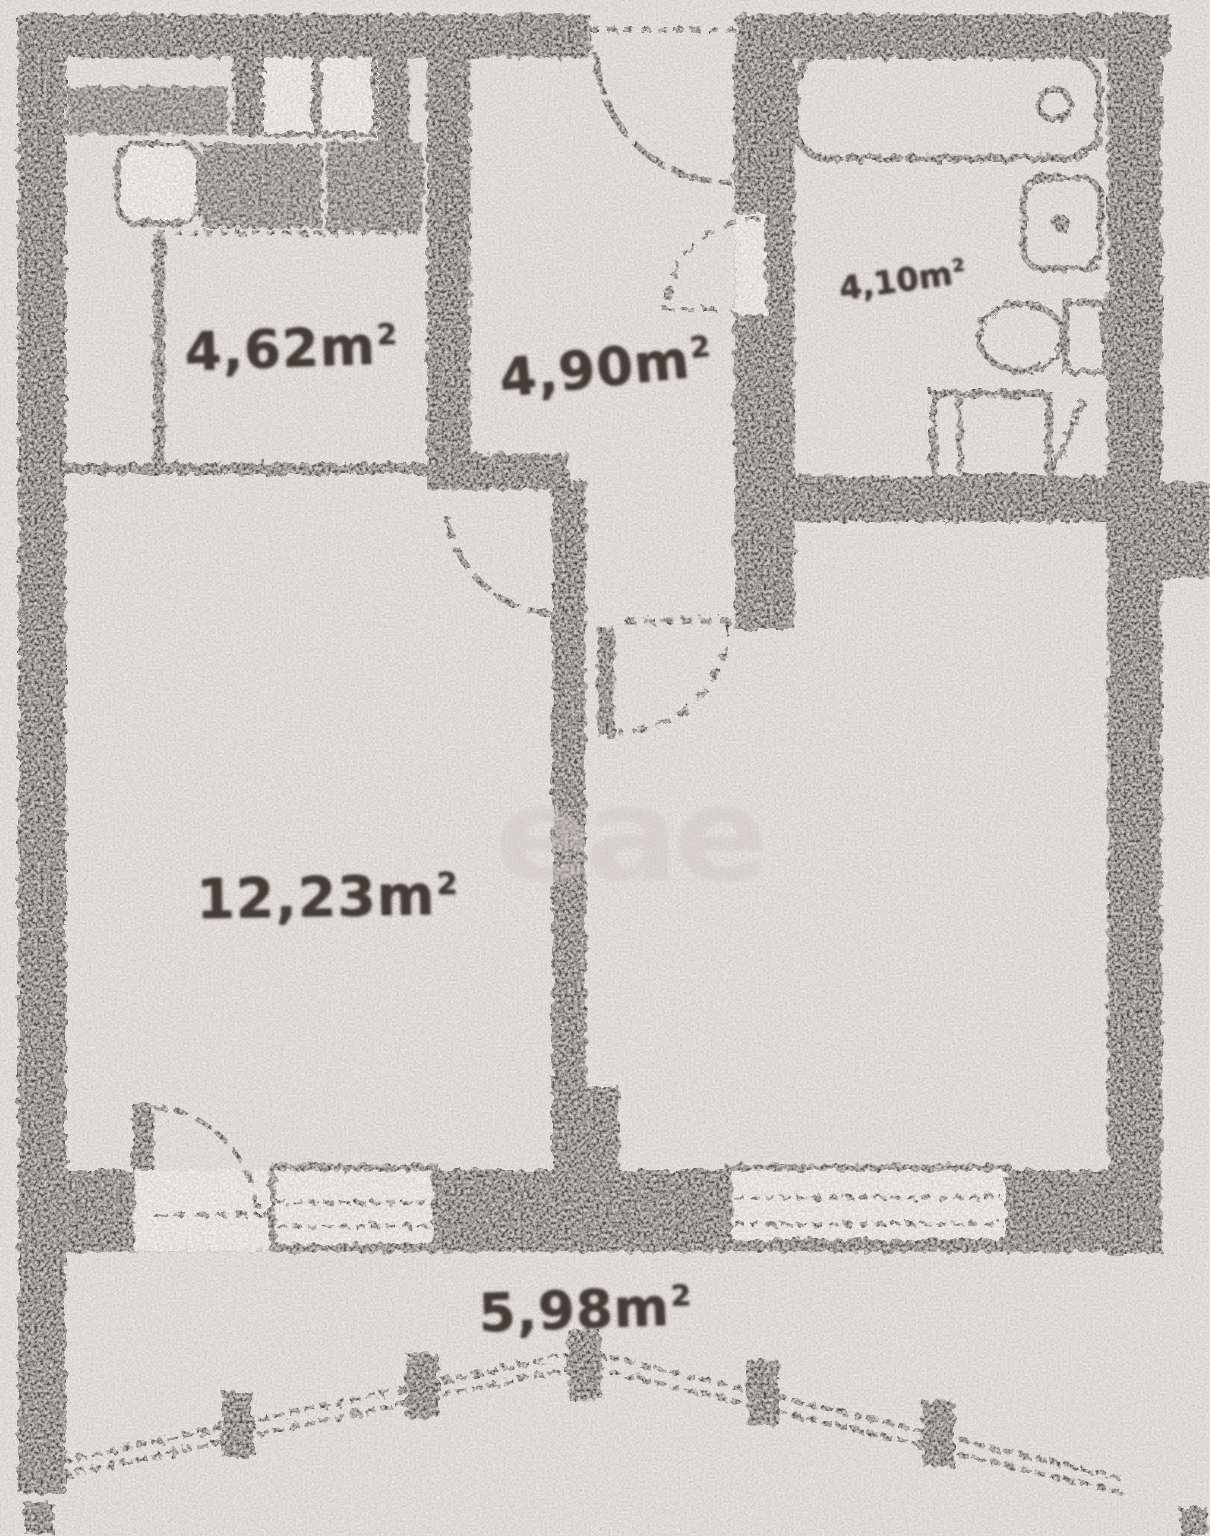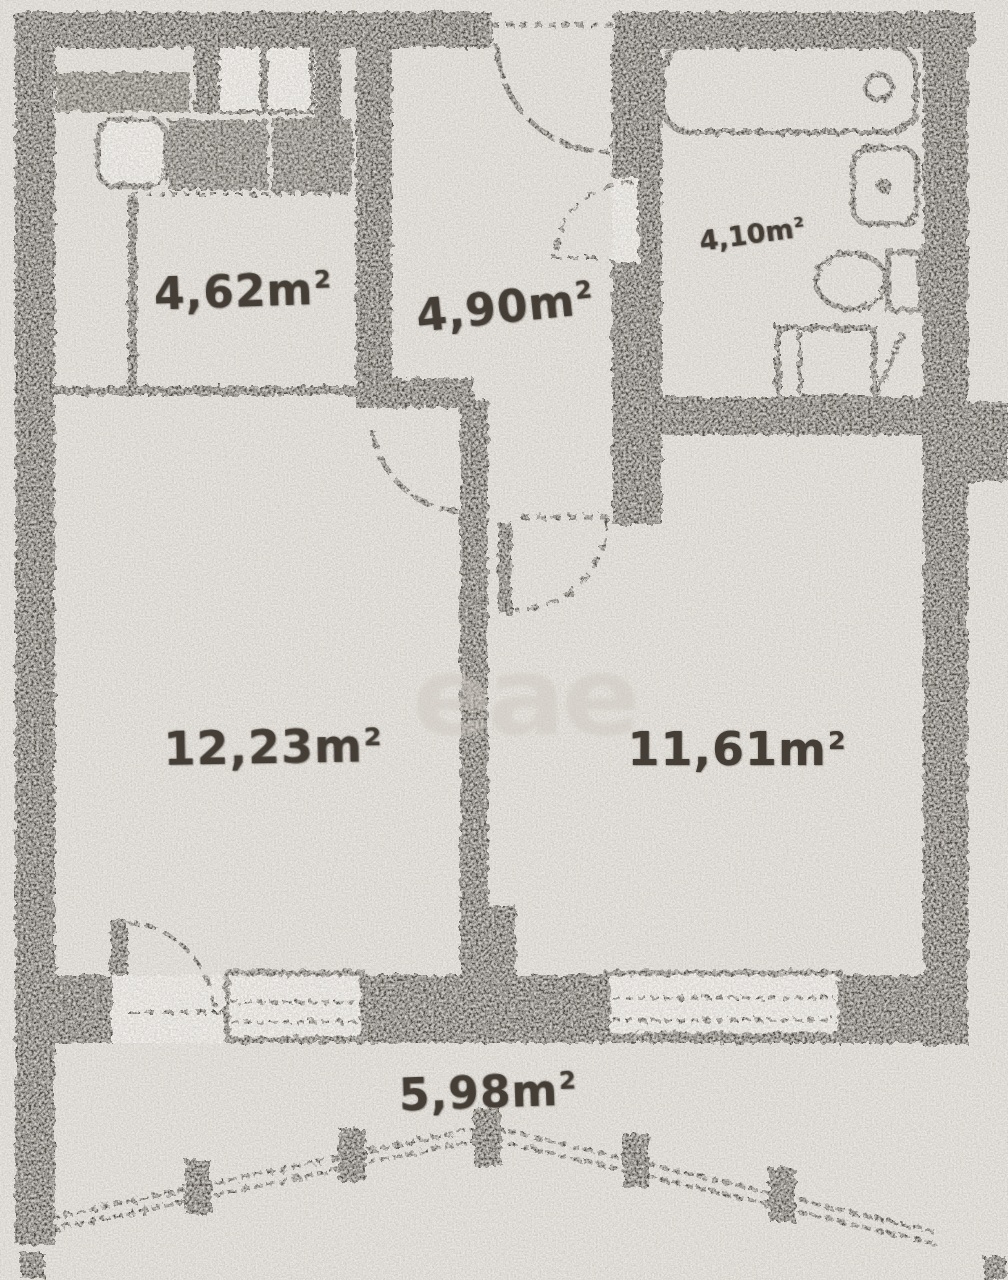--- a/index.html
+++ b/index.html
@@ -180,21 +180,18 @@
 </div>
 
 <div class="area a-small" style="left:752px;top:234px;transform:translate(-50%,-50%) rotate(-8deg);">
   <span>4,10</span><span>m</span><sup>2</sup>
 </div>
 
 <div class="area a-big" style="left:273px;top:747px;transform:translate(-50%,-50%) rotate(-1deg);">
   <span>12,23</span><span>m</span><sup>2</sup>
 </div>
 
-<div class="area a-big" style="left:737px;top:749px;">
-  <span>11,61</span><span>m</span><sup>2</sup>
-</div>
 
 <div class="area a-mid" style="left:488px;top:1092px;transform:translate(-50%,-50%) rotate(-2deg);">
   <span>5,98</span><span>m</span><sup>2</sup>
 </div>
 
 </div>
 
 </body></html>

